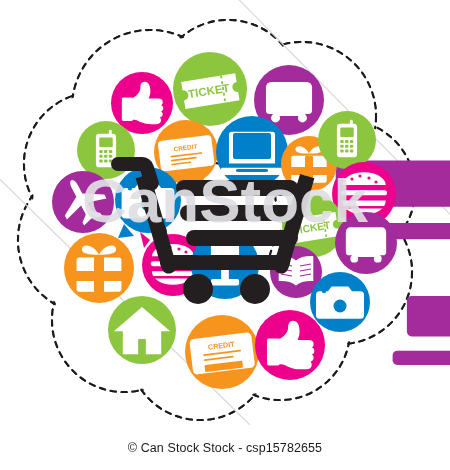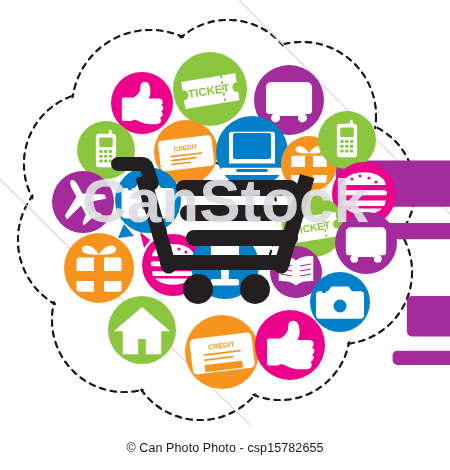--- a/index.html
+++ b/index.html
@@ -414,15 +414,15 @@
         <circle cx="255" cy="289" r="15"></circle>
       </g>
 
       <g>
         <text x="225" y="222" text-anchor="middle" font-family="Liberation Sans, sans-serif" font-size="62" font-weight="bold" fill="#e0e0e4" opacity="0.92">CanStock</text>
       </g>
 
     </svg>
   </div>
 
-  <div id="caption">© Can Photo Photo - csp15782655</div>
+  <div id="caption">© Can Stock Stock - csp15782655</div>
 
 </div>
 
 </body></html>

